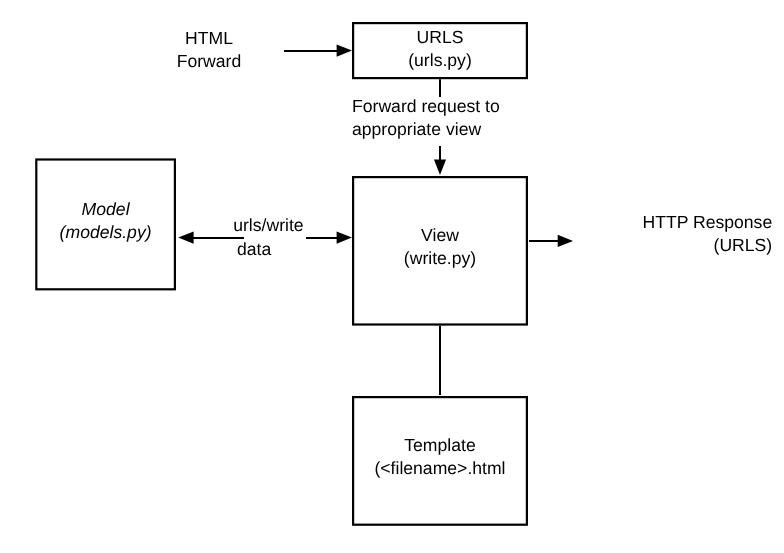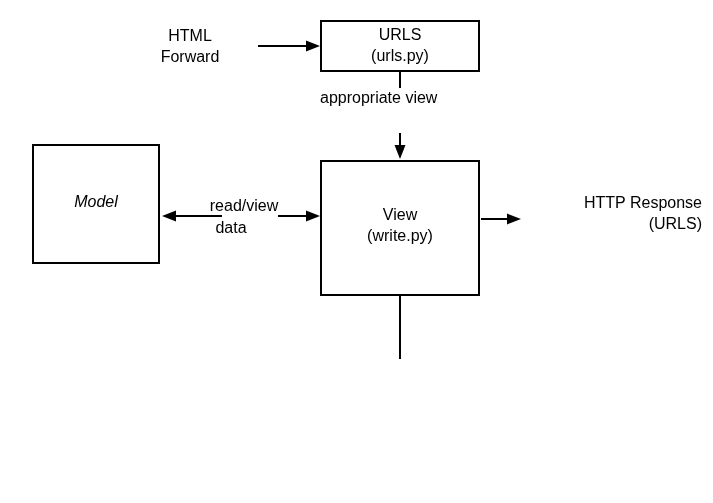--- a/index.html
+++ b/index.html
@@ -127,39 +127,45 @@
     </g>
   </svg>
 
   <div class="box" id="node-urls">
     <div>URLS</div>
     <div>(urls.py)</div>
   </div>
 
   <div class="box" id="node-model">
     <div>Model</div>
+    <div>(models.py)</div>
   </div>
 
   <div class="box" id="node-view">
     <div>View</div>
     <div>(write.py)</div>
   </div>
 
+  <div class="box" id="node-template">
+    <div>Template</div>
+    <div>(&lt;filename&gt;.html</div>
+  </div>
 
   <div class="label" id="label-http-request">
     <div>HTML</div>
     <div>Forward</div>
   </div>
 
   <div class="label" id="label-forward">
+    <div>Forward request to</div>
     <div>appropriate view</div>
   </div>
 
   <div class="label" id="label-read-write">
-    <span class="rw1">read/view</span>
+    <span class="rw1">urls/write</span>
     <span class="rw2">data</span>
   </div>
 
   <div class="label" id="label-http-response">
     <div>HTTP Response</div>
     <div>(URLS)</div>
   </div>
 
 </div>
 

